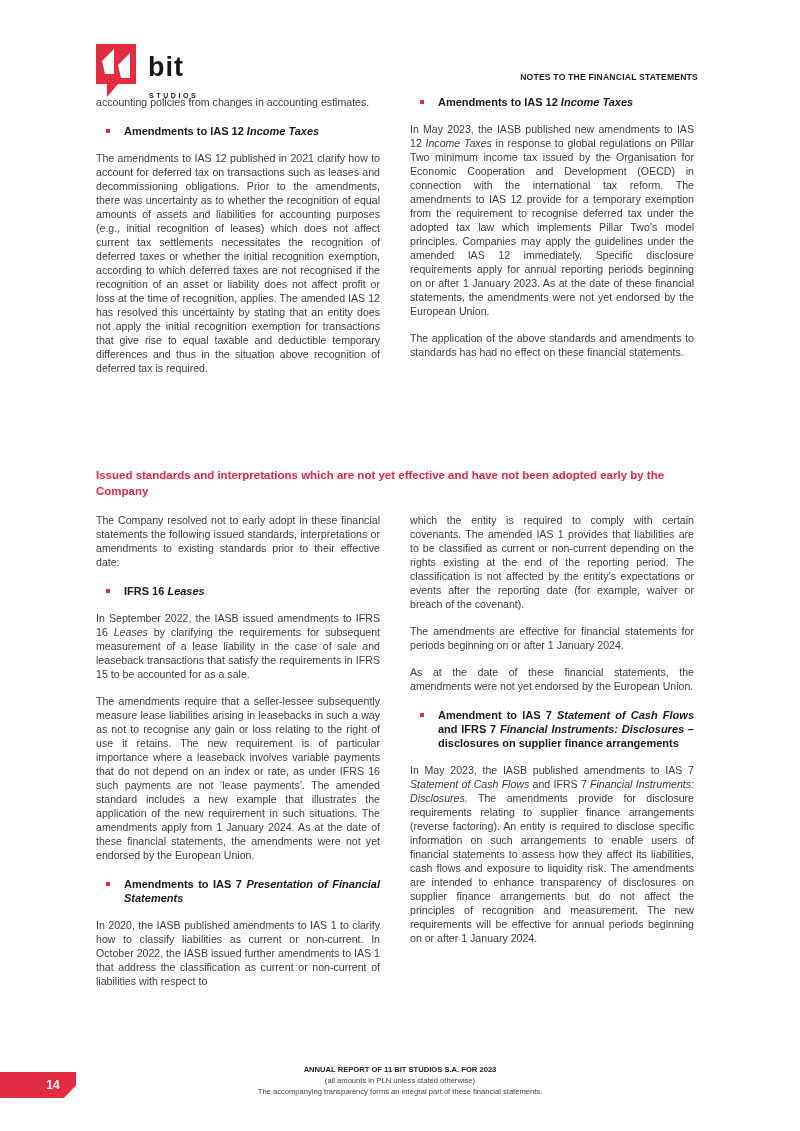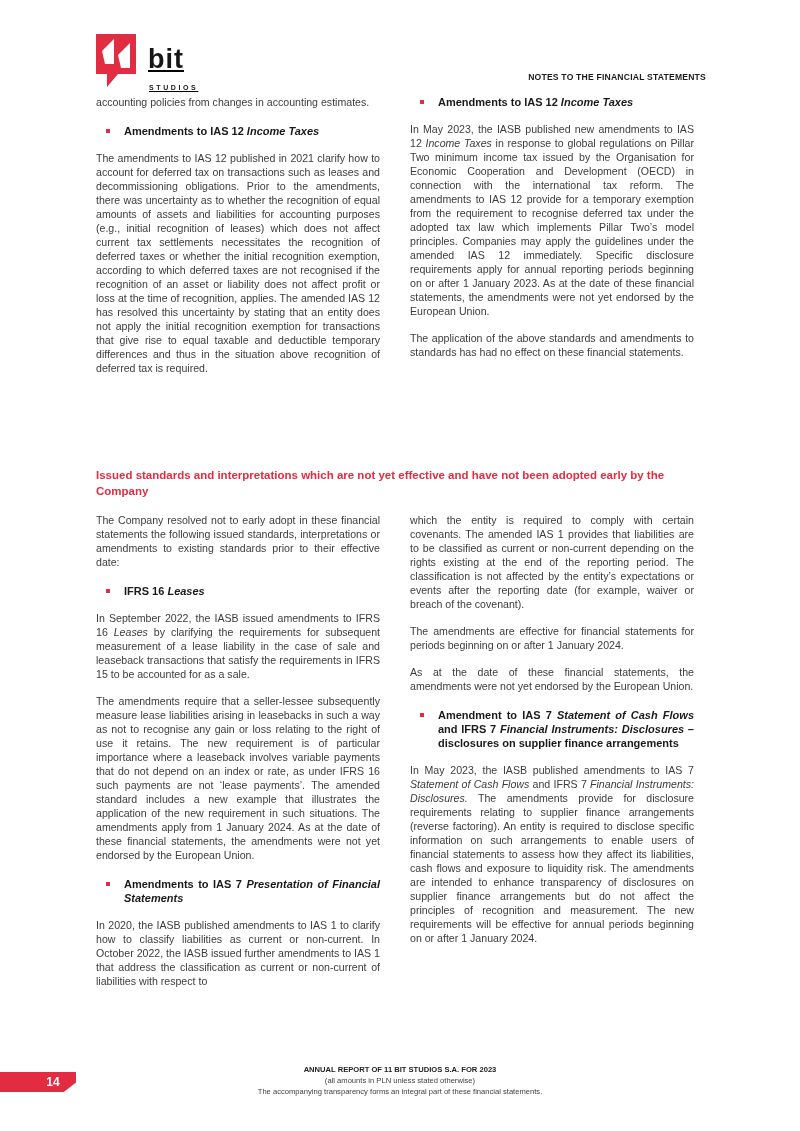--- a/index.html
+++ b/index.html
@@ -1,44 +1,44 @@
 <!DOCTYPE html>
 <html style="--accent: #e22c42;"><head>
 <meta charset="utf-8">
 <style>
   html,body{margin:0;padding:0;background:#888;}
   .page{
     position:relative;width:800px;height:1131px;margin:0 auto;background:#ffffff;
     font-family:"Liberation Sans",sans-serif;overflow:hidden;
   }
   
-  .logo{position:absolute;left:96px;top:34px;display:flex;align-items:flex-start;text-decoration:underline;}
+  .logo{position:absolute;left:96px;top:42px;display:flex;align-items:center;}
   .logo-mark{display:block;}
   .logo-red{fill:var(--accent);}
   .logo-white{fill:#ffffff;}
   .logo-text{margin-left:6px;margin-top:15px;}
   .logo-word{font-size:27px;font-weight:bold;color:#161616;line-height:21px;letter-spacing:1px;}
   .logo-sub{font-size:10px;font-weight:bold;letter-spacing:2.6px;color:#161616;font-variant:small-caps;margin-top:11px;margin-left:1px;}
-  .header-title{position:absolute;right:94px;top:72px;font-size:8.6px;font-weight:bold;color:#1c1c1c;letter-spacing:.2px;}
+  .header-title{position:absolute;right:102px;top:72px;font-size:8.6px;font-weight:bold;color:#1c1c1c;letter-spacing:.2px;}
   
   .section{position:absolute;left:96px;width:610px;display:flex;gap:30px;}
   #section1{top:95px;}
   #section2{top:513px;}
   .col{width:284px;}
   .para{font-size:10.6px;line-height:14px;text-align:justify;color:#3c3c3c;margin:0 0 13px 0;}
   .bullet-heading{position:relative;padding-left:28px;font-size:11px;line-height:14px;font-weight:bold;color:#1a1a1a;margin:15px 0 13px 0;text-align:justify;}
   .col > :first-child{margin-top:0;}
   .bullet-marker{position:absolute;left:10px;top:5px;width:4px;height:4px;background:var(--accent);}
   .it{font-style:italic;}
   .red-heading{position:absolute;left:96px;top:467px;width:608px;font-size:11.5px;line-height:16px;font-weight:bold;color:var(--accent);}
   
   .footer-center{position:absolute;left:0;right:0;top:1064px;text-align:center;color:#3d3d3d;font-size:7.6px;line-height:11px;}
   .footer-line1{font-weight:bold;color:#222222;}
   .page-badge{
-    position:absolute;left:0;top:1072px;width:76px;height:20px;background:var(--accent);
+    position:absolute;left:0;top:1072px;width:76px;height:26px;background:var(--accent);
     color:#ffffff;font-weight:bold;font-size:12px;display:flex;align-items:center;justify-content:center;
     clip-path:polygon(0 0,100% 0,100% 52%,84% 100%,0 100%);
     padding-right:6px;box-sizing:border-box;padding-left:36px;
   }
 </style>
 </head>
 <body>
 
 <div class="page">
 

